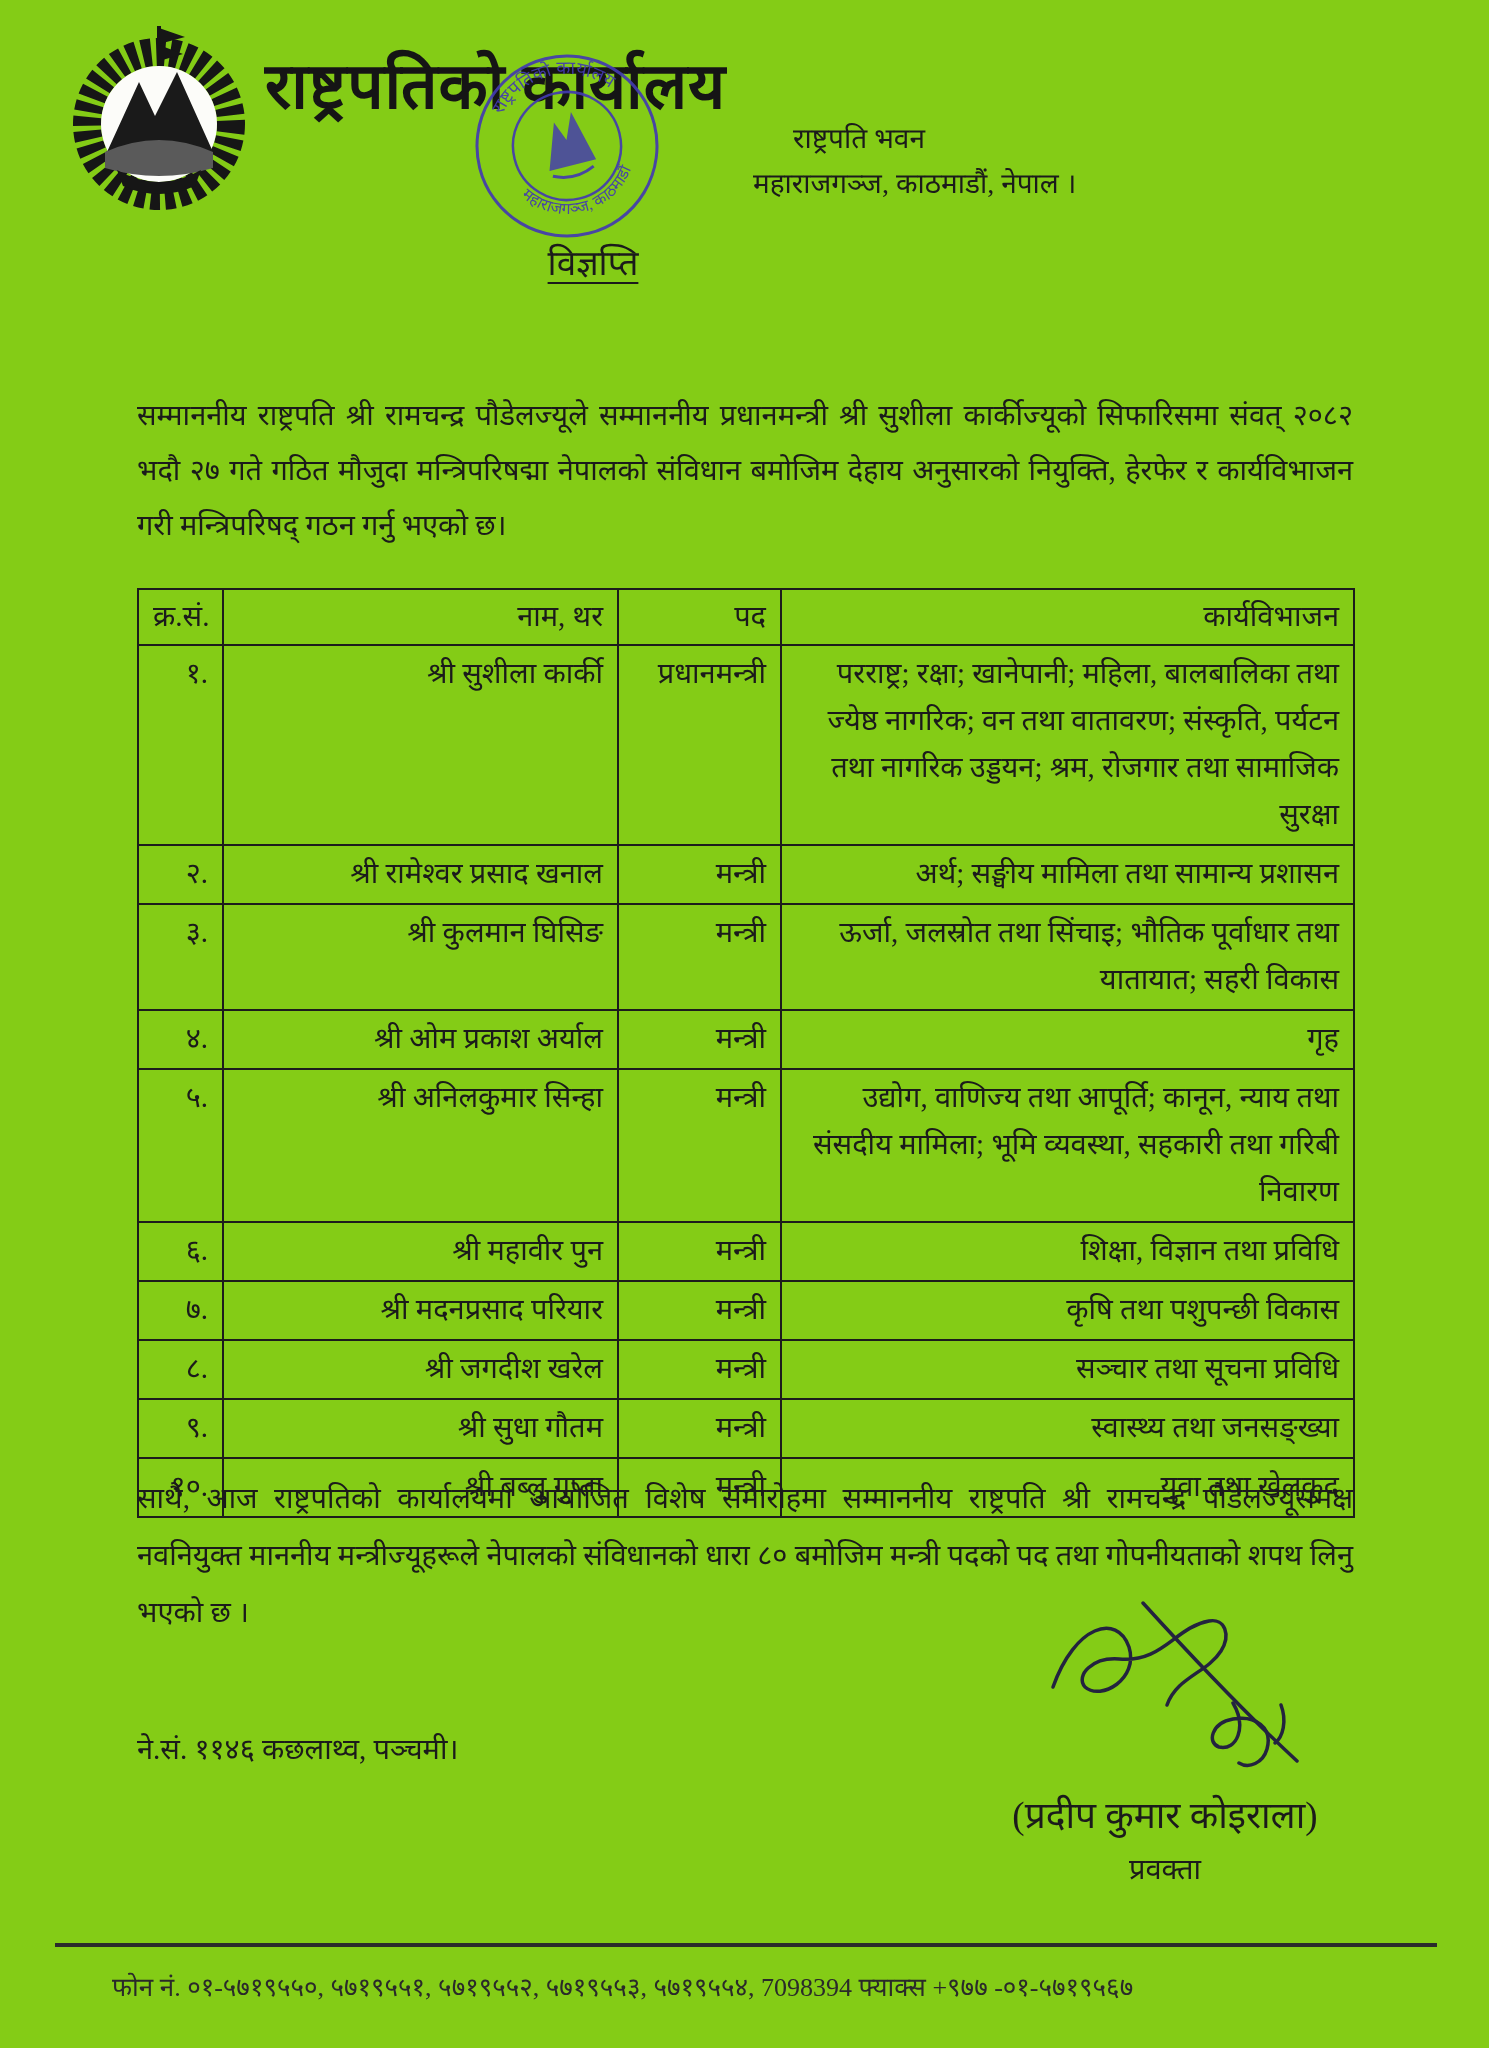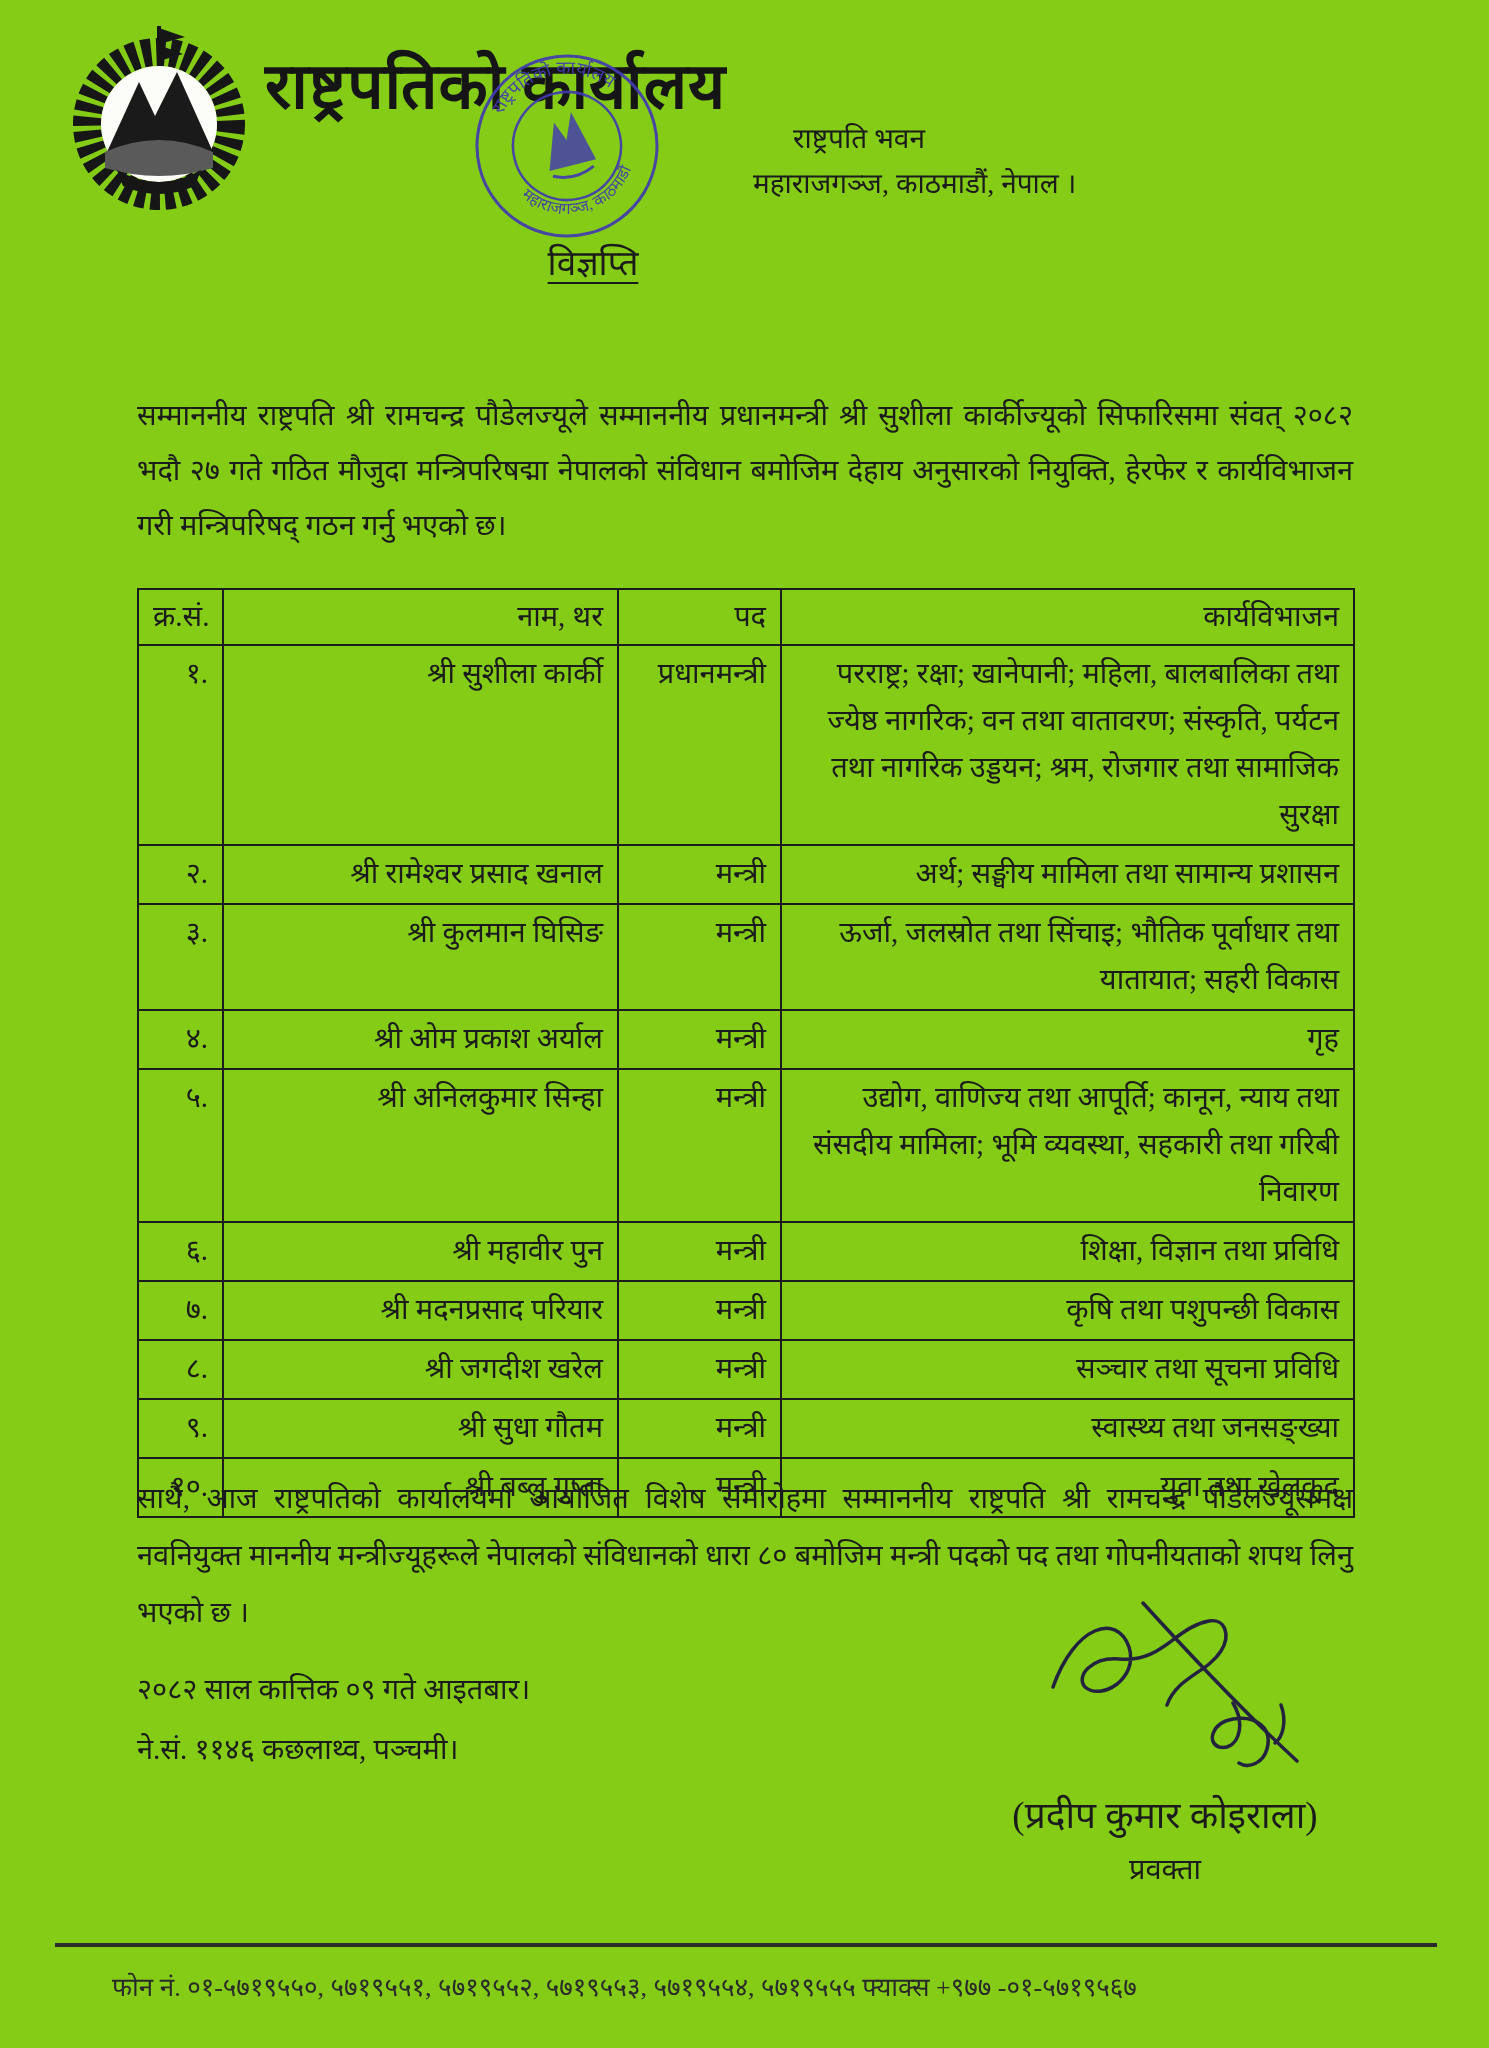--- a/index.html
+++ b/index.html
@@ -169,30 +169,29 @@
         <td>१०.</td>
         <td>श्री बब्लु गुप्ता</td>
         <td>मन्त्री</td>
         <td>युवा तथा खेलकुद</td>
       </tr>
     </tbody>
   </table>
 
   <p class="para para-closing">साथै, आज राष्ट्रपतिको कार्यालयमा आयोजित विशेष समारोहमा सम्माननीय राष्ट्रपति श्री रामचन्द्र पौडेलज्यूसमक्ष नवनियुक्त माननीय मन्त्रीज्यूहरूले नेपालको संविधानको धारा ८० बमोजिम मन्त्री पदको पद तथा गोपनीयताको शपथ लिनु भएको छ ।</p>
 
-  <div class="date-bs">२०८२ साल कात्तिक ०९ गते आइतबार।</div>
   <div class="date-ns">ने.सं. ११४६ कछलाथ्व, पञ्चमी।</div>
 
   <svg class="signature-svg" viewBox="0 0 330 200" aria-hidden="true">
     <g fill="none" stroke="#23233f" stroke-width="3.5" stroke-linecap="round">
       <path d="M28,102 C50,40 92,28 104,62 C114,94 76,116 60,102 C50,90 68,72 94,74 C138,78 150,42 184,36 C200,33 206,50 196,66 C182,88 152,92 142,120"></path>
       <path d="M118,18 C158,62 220,128 272,176"></path>
       <path d="M208,118 C222,142 212,166 194,162 C182,158 186,138 208,134 C230,130 248,142 242,164 C238,178 224,184 214,178"></path>
       <path d="M256,120 C262,136 258,152 250,158"></path>
     </g>
   </svg>
   <div class="sig-name">(प्रदीप कुमार कोइराला)</div>
   <div class="sig-title">प्रवक्ता</div>
 
   <div class="footer-rule"></div>
-  <div class="footer-text">फोन नं. ०१-५७१९५५०, ५७१९५५१, ५७१९५५२, ५७१९५५३, ५७१९५५४, ५७१९५५५ फ्याक्स +९७७ -०१-५७१९५६७</div>
+  <div class="footer-text">फोन नं. ०१-५७१९५५०, ५७१९५५१, ५७१९५५२, ५७१९५५३, ५७१९५५४, 7098394 फ्याक्स +९७७ -०१-५७१९५६७</div>
 
 </div>
 
 </body></html>

